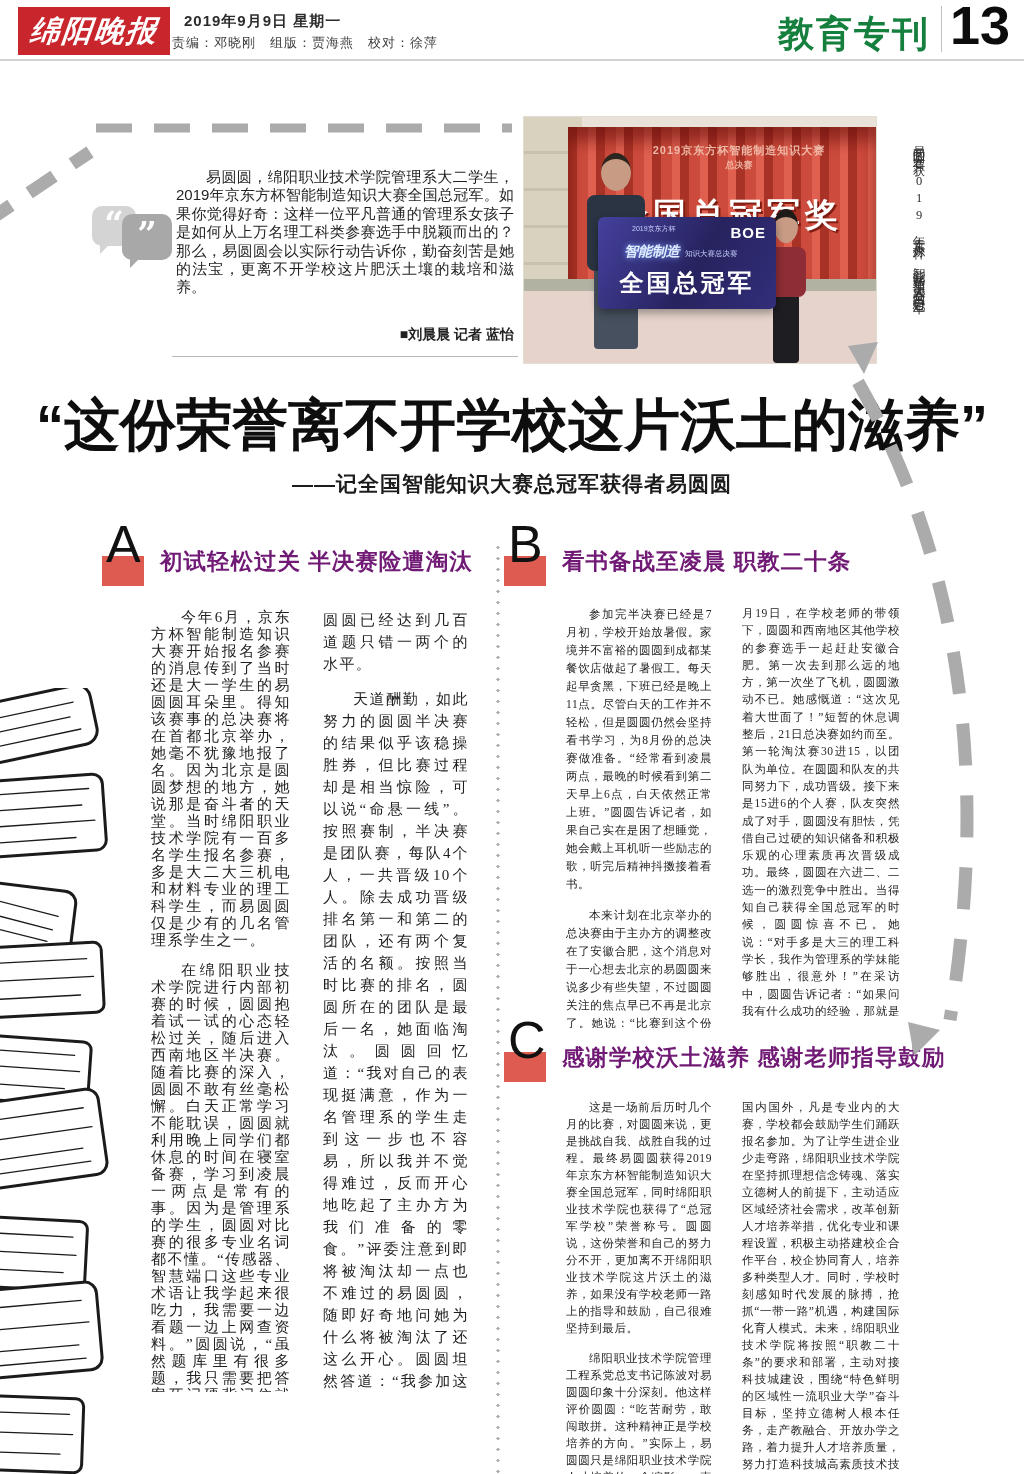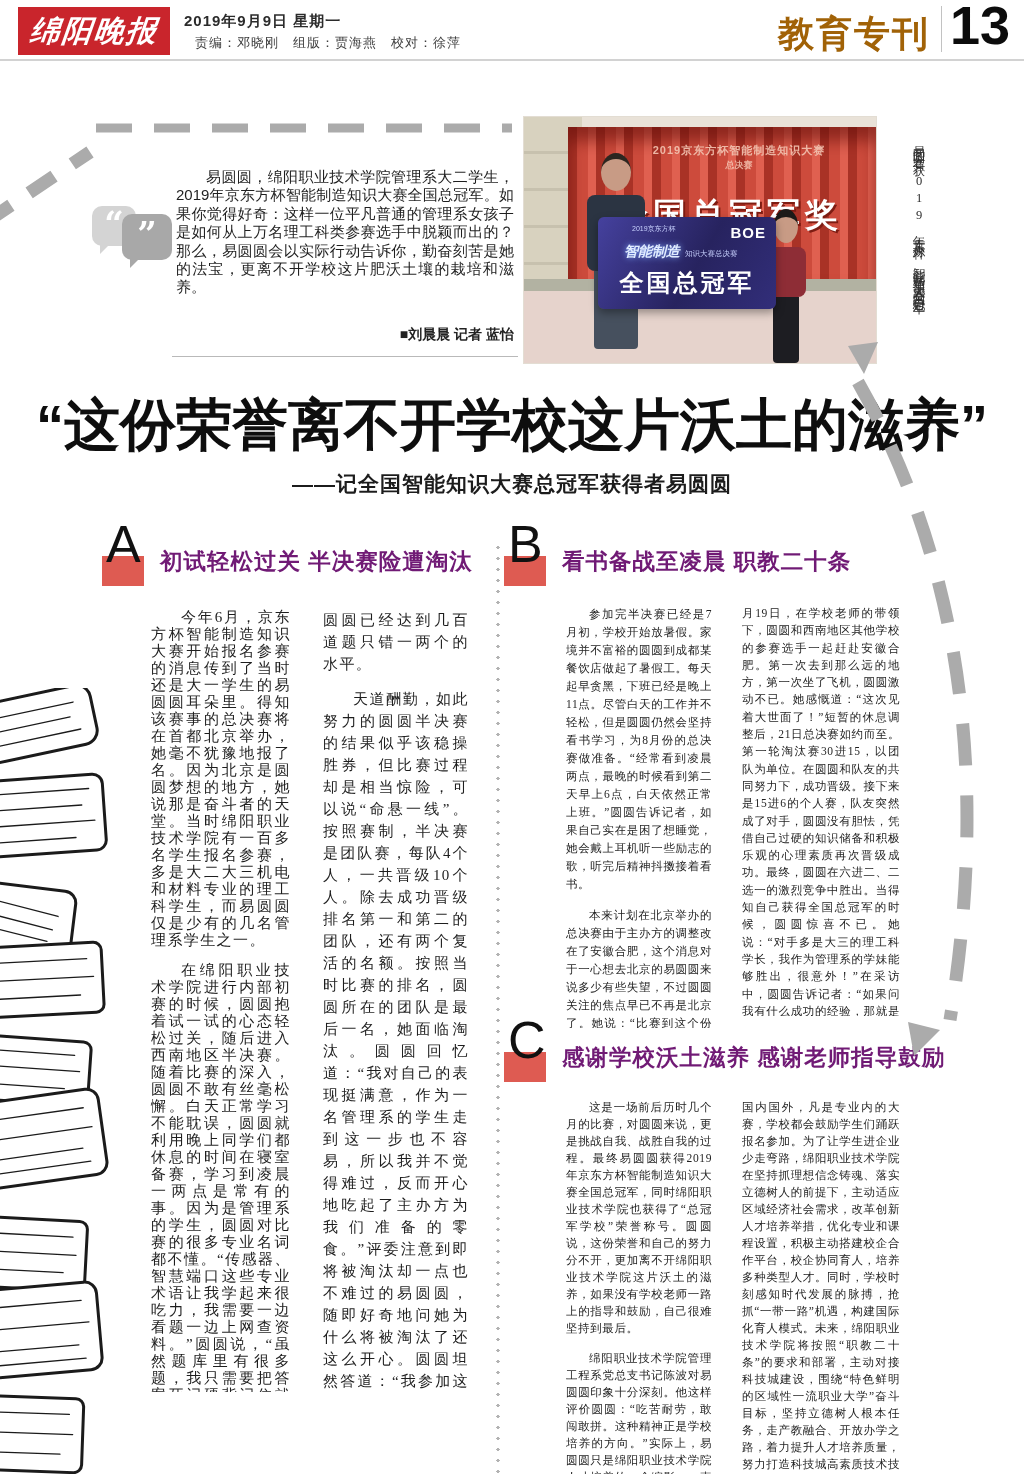--- a/index.html
+++ b/index.html
@@ -7,25 +7,25 @@
        font-family:"Liberation Serif","DejaVu Serif",serif;color:#222;}
   .abs{position:absolute;}
 
   
   .masthead-box{left:18px;top:7px;width:152px;height:48px;background:#c9252c;
     display:flex;align-items:center;justify-content:center;}
   .masthead-box span{color:#fff;font-size:30px;font-weight:bold;font-style:italic;
     font-family:"DejaVu Serif",serif;letter-spacing:2px;transform:skewX(-6deg);}
   .date-line{left:184px;top:12px;font-family:"Liberation Sans",sans-serif;
     font-size:15px;font-weight:bold;color:#2b2b2b;letter-spacing:1px;}
-  .staff-line{left:195px;top:34px;font-family:"Liberation Sans",sans-serif;
+  .staff-line{left:172px;top:34px;font-family:"Liberation Sans",sans-serif;
     font-size:13px;color:#3d3d3d;letter-spacing:1px;}
   .section-label{left:770px;top:10px;width:160px;text-align:right;
     font-family:"Liberation Sans",sans-serif;font-size:36px;font-weight:bold;
-    color:#a16207;letter-spacing:2px;}
+    color:#15803d;letter-spacing:2px;}
   .header-vdiv{left:941px;top:6px;width:1px;height:46px;background:#c2c2c2;}
   .page-num{left:950px;top:-6px;font-family:"Liberation Sans",sans-serif;
     font-size:54px;font-weight:800;color:#0c0c0c;}
   .header-rule{left:0;top:59px;width:1024px;height:2px;background:#d2d2d2;}
 
   
   .qb{border-radius:10px;}
   .qb1{left:92px;top:206px;width:44px;height:40px;background:#d4d4d4;}
   .qb2{left:122px;top:214px;width:50px;height:46px;background:#a8a8a8;}
   .qb:after{content:"";position:absolute;left:8px;bottom:-8px;width:14px;height:14px;

